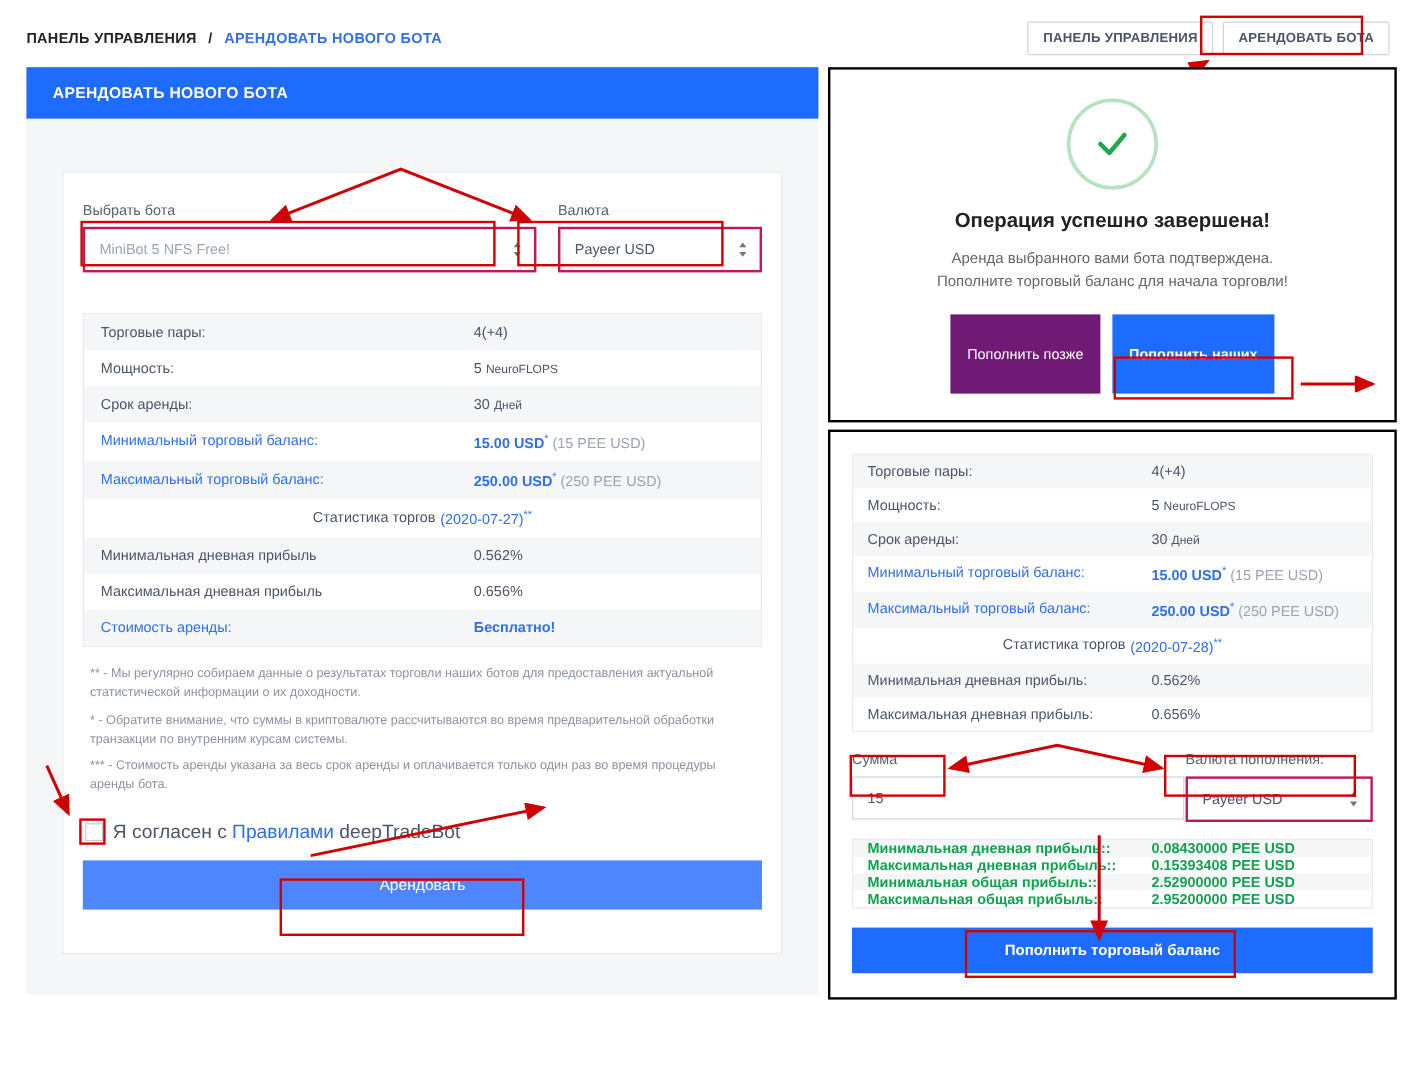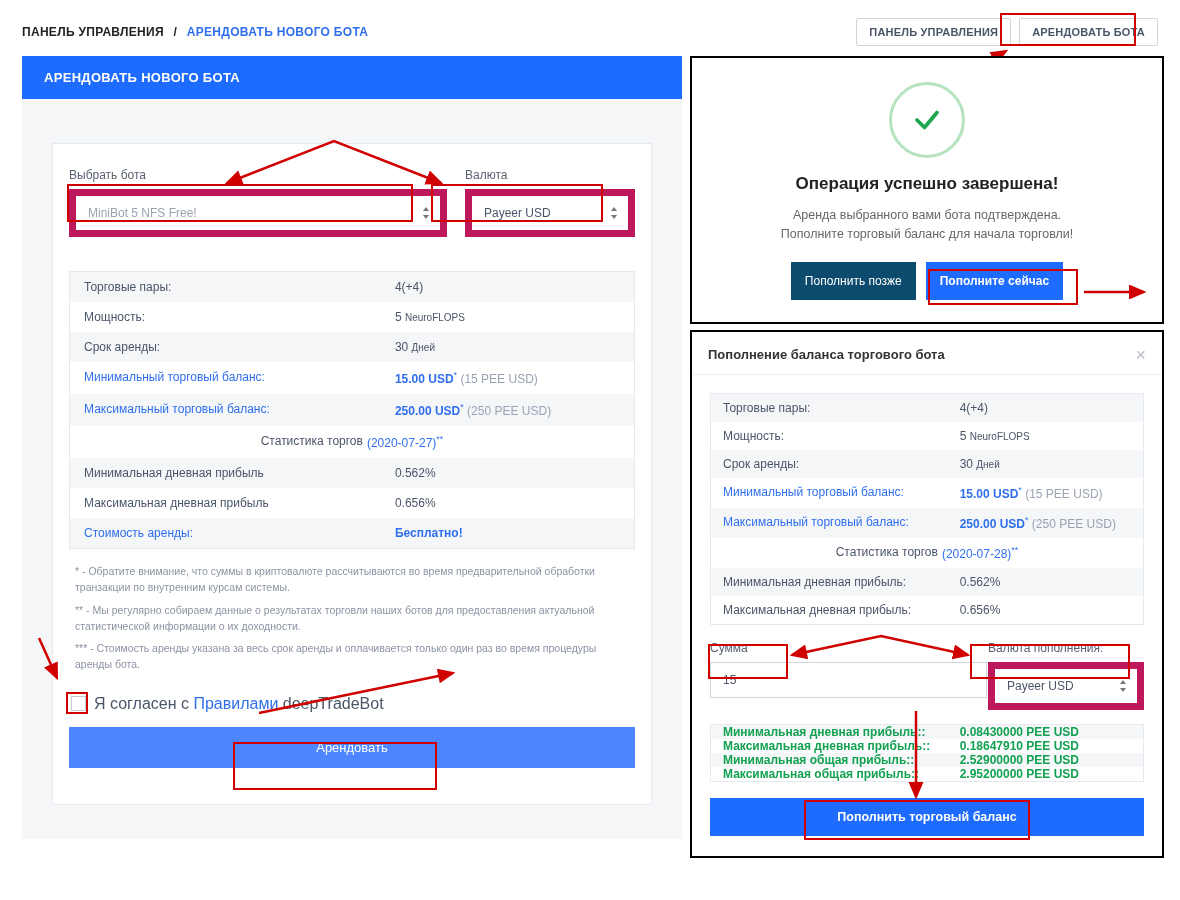--- a/index.html
+++ b/index.html
@@ -12,21 +12,21 @@
   .topbtns { display:flex; gap:8px; }
   .obtn { border:1px solid #d0d4dc; background:#fff; padding:7px 12px; font-size:11px; font-weight:600; color:#4a5568; letter-spacing:.2px; border-radius:2px; }
   .panel-wrap { display:flex; gap:8px; padding:0 0 20px 22px; align-items:flex-start; }
   .left-col { width:660px; }
   .bluehdr { background:#1e6cff; color:#fff; font-weight:700; padding:14px 22px; font-size:13px; letter-spacing:.3px; }
   .left-body { background:#f5f6f8; padding:44px 30px 34px 30px; }
   .card { background:#fff; border:1px solid #e6e9ef; padding:24px 16px 36px 16px; }
   .selrow { display:flex; gap:18px; margin-bottom:34px; }
   .selcol1 { flex:1.4; } .selcol2 { width:170px; }
   .lbl { font-size:12px; color:#5a6270; margin-bottom:7px; display:block; }
-  .sel { position:relative; border:7px solid #be185d; padding:10px 12px; font-size:12px; color:#9aa3b2; }
+  .sel { position:relative; border:2px solid #be185d; padding:10px 12px; font-size:12px; color:#9aa3b2; }
   .sel.tight { color:#4a5568; }
   .sort-ic { position:absolute; right:10px; top:50%; transform:translateY(-50%); width:7px; }
   .sort-ic::before,.sort-ic::after{content:"";position:absolute;left:0;border-left:3.5px solid transparent;border-right:3.5px solid transparent;}
   .sort-ic::before{top:-6px;border-bottom:4px solid #777;}
   .sort-ic::after{top:2px;border-top:4px solid #777;}
   .stat-tbl { border:1px solid #e6e9ef; }
   .strow { display:flex; padding:8px 14px; font-size:12px; }
   .strow:nth-child(odd){background:#f5f6f8;}
   .stk { width:58%; color:#4a5568; }
   .stv { color:#4a5568; }
@@ -42,21 +42,21 @@
   .chk { width:15px; height:15px; border:1px solid #c5cad4; }
   .bigbtn { display:block; width:100%; text-align:center; background:#4d86ff; color:#fff; padding:13px; font-size:13px; font-weight:400; border:none; }
   .right-col { width:474px; display:flex; flex-direction:column; gap:6px; }
   .modal { border:2px solid #000; background:#fff; }
   .m1-body { padding:24px 20px 22px 20px; text-align:center; }
   .succ-ic { width:76px; height:76px; border-radius:50%; border:3px solid #b6e3bf; margin:0 auto 16px; display:flex; align-items:center; justify-content:center; }
   .succ-ic svg { width:30px; height:30px; }
   .m1-title { font-weight:700; color:#222; font-size:17px; margin-bottom:12px; }
   .m1-text { font-size:12.5px; color:#666; line-height:1.5; margin-bottom:18px; }
   .m1-btns { display:flex; gap:10px; justify-content:center; }
-  .gbtn { background:#0c4a6e; color:#fff; padding:12px 14px; font-size:12px; border:none; }
+  .gbtn { background:#701a75; color:#fff; padding:26px 14px; font-size:12px; border:none; }
   .pbtn { background:#1e6cff; color:#fff; padding:9px 14px; font-size:12px; border:none; font-weight:600; }
   .m2-hdr { display:flex; justify-content:space-between; align-items:center; padding:14px 16px 10px 16px; border-bottom:1px solid #eceef2; }
   .m2-title { font-weight:700; font-size:13px; color:#333; }
   .closex { color:#b7bcc6; font-size:18px; line-height:1; }
   .m2-body { padding:18px 18px 20px 18px; }
   .m2-tbl .strow { padding:7px 12px; }
   .m2-tbl { border:1px solid #e6e9ef; }
   .m2-tbl .stk { width:58%; }
   .amtrow { display:flex; gap:1px; margin:16px 0 14px 0; }
   .amtcol1 { flex:1; } .amtcol2 { width:156px; }
@@ -163,22 +163,22 @@
               <div class="stk">Максимальная дневная прибыль</div>
               <div class="stv">0.656%</div>
             </div>
           <div class="strow">
               <div class="stk blue">Стоимость аренды:</div>
               <div class="stv bluebold">Бесплатно!</div>
             </div>
         </div>
 
         <div class="notes">
+          <p>** - Мы регулярно собираем данные о результатах торговли наших ботов для предоставления актуальной статистической информации о их доходности.</p>
           <p>* - Обратите внимание, что суммы в криптовалюте рассчитываются во время предварительной обработки транзакции по внутренним курсам системы.</p>
-          <p>** - Мы регулярно собираем данные о результатах торговли наших ботов для предоставления актуальной статистической информации о их доходности.</p>
           <p>*** - Стоимость аренды указана за весь срок аренды и оплачивается только один раз во время процедуры аренды бота.</p>
         </div>
 
         <div class="agree" style="position:relative;">
           <span class="chk"></span>
           <span><span>Я согласен с </span><span class="blue">Правилами</span><span> deepTradeBot</span></span>
           <div class="anno redbox" style="left:-3px; top:9px; width:22px; height:22px;"></div>
         </div>
 
         <button class="bigbtn">Арендовать</button>
@@ -212,39 +212,35 @@
               <path d="M4 12 L10 18 L20 6" stroke="#1fa74e" stroke-width="3" fill="none" stroke-linecap="round" stroke-linejoin="round"></path>
             </svg>
         </div>
         <div class="m1-title">Операция успешно завершена!</div>
         <div class="m1-text">
           <span>Аренда выбранного вами бота подтверждена.</span><br>
           <span>Пополните торговый баланс для начала торговли!</span>
         </div>
         <div class="m1-btns">
           <button class="gbtn">Пополнить позже</button>
-          <button class="pbtn">Пополните сейчас</button>
+          <button class="pbtn">Пополнить наших</button>
         </div>
         <div class="anno redbox" style="right:84px; bottom:17px; width:150px; height:36px;"></div>
         <svg class="arrow" style="right:14px; bottom:23px; width:70px; height:14px;">
             <defs>
               <marker id="ah5" markerWidth="8" markerHeight="8" refX="1" refY="3" orient="auto">
                 <path d="M7,0 L0,3 L7,6 Z" fill="#d10000"></path>
               </marker>
             </defs>
             <path d="M66,7 L6,7" stroke="#d10000" stroke-width="2.5" fill="none" marker-start="url(#ah5)"></path>
           </svg>
       </div>
     </div>
 
     <div class="modal">
-      <div class="m2-hdr">
-        <div class="m2-title">Пополнение баланса торгового бота</div>
-        <div class="closex">×</div>
-      </div>
       <div class="m2-body" style="position:relative;">
         <div class="m2-tbl">
           <div class="strow">
               <div class="stk">Торговые пары:</div>
               <div class="stv">4(+4)</div>
             </div>
           <div class="strow">
               <div class="stk">Мощность:</div>
               <div class="stv"><span>5</span> <span class="sub">NeuroFLOPS</span></div>
             </div>
@@ -301,21 +297,21 @@
             <path d="M6,24 L95,5 L182,24" stroke="#d10000" stroke-width="2.5" fill="none" marker-start="url(#ah6s)" marker-end="url(#ah6)"></path>
           </svg>
 
         <div class="profit-tbl">
           <div class="strow">
               <div class="stk green">Минимальная дневная прибыль::</div>
               <div class="stv green">0.08430000 PEE USD</div>
             </div>
           <div class="strow">
               <div class="stk green">Максимальная дневная прибыль::</div>
-              <div class="stv green">0.18647910 PEE USD</div>
+              <div class="stv green">0.15393408 PEE USD</div>
             </div>
           <div class="strow">
               <div class="stk green">Минимальная общая прибыль::</div>
               <div class="stv green">2.52900000 PEE USD</div>
             </div>
           <div class="strow">
               <div class="stk green">Максимальная общая прибыль::</div>
               <div class="stv green">2.95200000 PEE USD</div>
             </div>
         </div>

